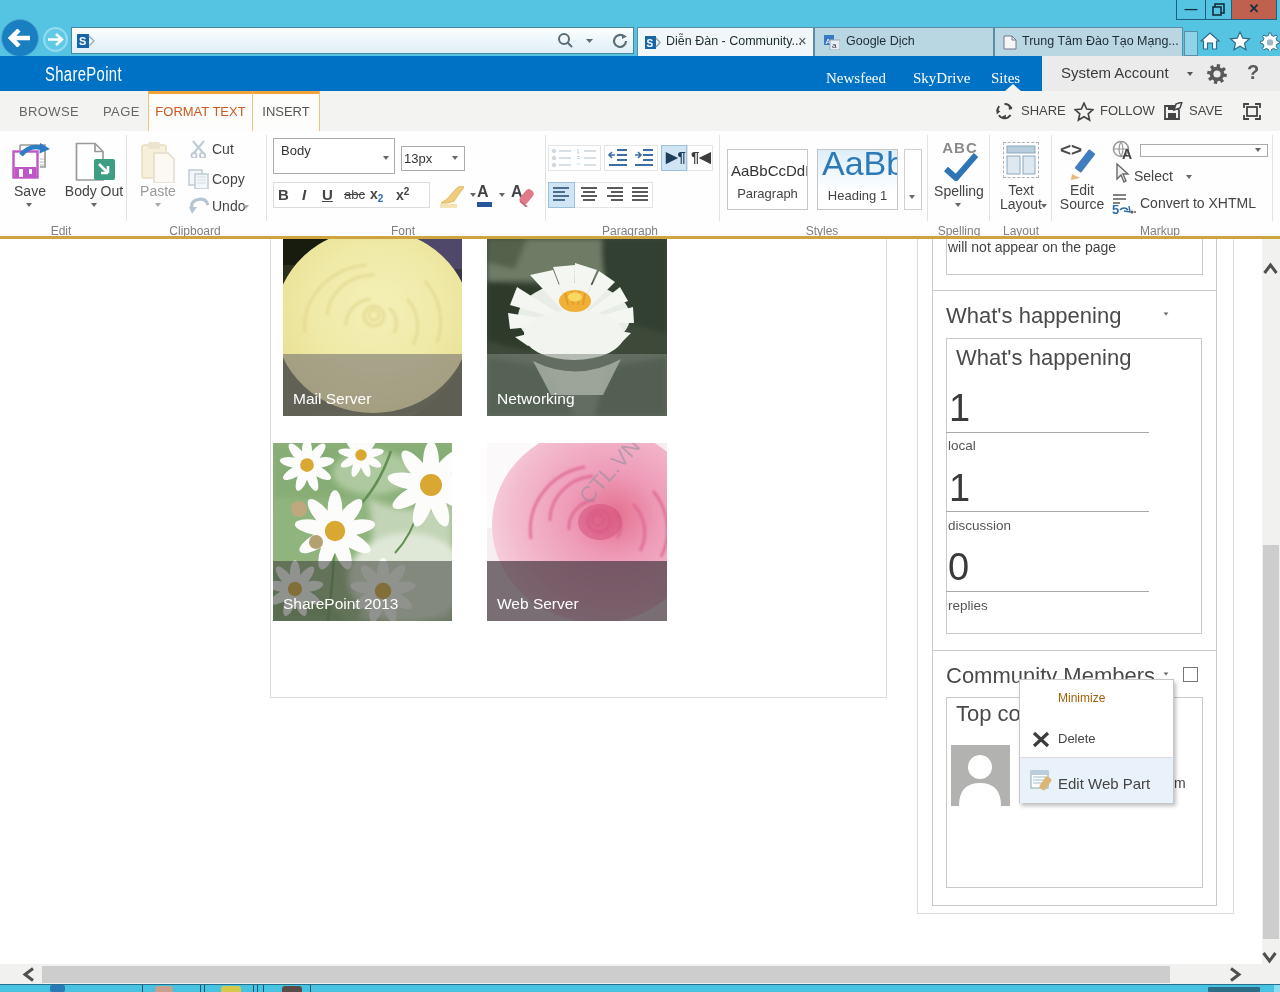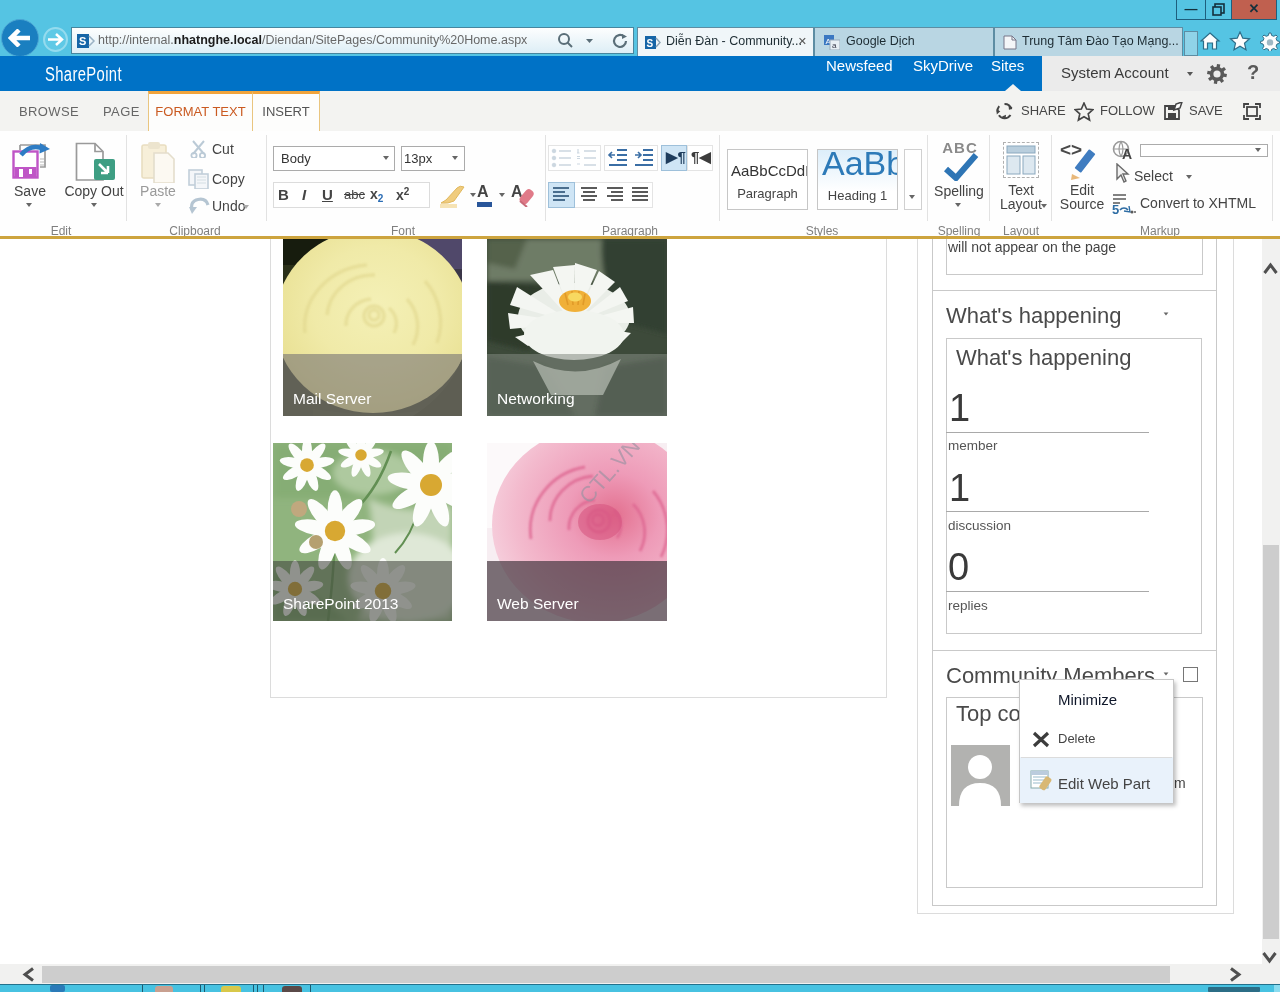--- a/index.html
+++ b/index.html
@@ -18,21 +18,21 @@
 #addrbar{left:71px;top:27px;width:563px;height:27px;background:linear-gradient(#fdfefe,#ddeef6);border:1px solid #46869f;font-size:12.5px;line-height:25px;white-space:nowrap;}
 #addrbar .url{position:absolute;left:26px;top:0;color:#686868;}
 #addrbar .url b{color:#1c1c1c;font-weight:bold;}
 .tab{top:27px;height:29px;border:1px solid #5d8da3;border-bottom:none;font-size:12.5px;color:#1d2c33;line-height:27px;white-space:nowrap;overflow:hidden;}
 #tab1{left:637px;width:177px;background:#f0f6f9;}
 #tab2{left:814px;width:180px;background:#b9d6e3;}
 #tab3{left:994px;width:189px;background:#b9d6e3;}
 
 #spbar{left:0;top:56px;width:1280px;height:35px;background:#0072c6;color:#fff;}
 #spbar .brand{position:absolute;left:45px;top:7px;font-size:20px;transform:scaleX(0.74);transform-origin:0 0;letter-spacing:0.5px;}
-#spbar .lnk{position:absolute;top:1px;font-size:15px;}
+#spbar .lnk{position:absolute;top:14px;font-size:15px;font-family:Liberation Serif, serif;}
 #sysarea{left:1042px;top:56px;width:238px;height:35px;background:#ebebeb;color:#444;}
 #sitesptr{left:1005px;top:84px;width:0;height:0;border-left:8px solid transparent;border-right:8px solid transparent;border-bottom:7px solid #f3f3f1;}
 
 #ribtabs{left:0;top:91px;width:1280px;height:40px;background:#f3f3f1;}
 .rtab{position:absolute;top:0;height:40px;font-size:13px;line-height:42px;color:#666;letter-spacing:0.4px;}
 #ftab{position:absolute;left:148px;top:0px;width:105px;height:40px;line-height:36px;white-space:nowrap;font-size:13px;background:#fdfdfc;border:1px solid #e9c57f;border-top:3px solid #f1a43c;border-bottom:none;color:#ca5a21;text-align:center;}
 #itab{position:absolute;left:253px;top:0px;width:67px;height:40px;line-height:36px;white-space:nowrap;font-size:13px;background:#fdfdfc;border:1px solid #e9c57f;border-left:none;border-top:3px solid #f1a43c;border-bottom:none;color:#555;text-align:center;}
 .ract{position:absolute;top:0;height:40px;font-size:13px;line-height:40px;color:#464646;}
 
 #ribbon{left:0;top:131px;width:1280px;height:105px;background:#fefefe;}
@@ -85,21 +85,20 @@
 <svg class="abs" style="left:47px;top:33px" width="17" height="13">
     <path d="M9 1 L15 6.5 L9 12 M1 6.5 L15 6.5" stroke="#fff" stroke-width="2.5" fill="none"></path>
   </svg>
 
 <div class="abs" id="addrbar">
  <svg class="abs" style="left:5px;top:5px" width="20" height="16">
       <rect x="0" y="1" width="12" height="14" fill="#1565a7"></rect>
       <text x="2" y="12" font-size="11" fill="#fff" font-family="Liberation Sans" font-weight="bold">S</text>
       <path d="M12 3 L17 8 L12 13" stroke="#9ab2c4" stroke-width="1.5" fill="none"></path>
     </svg>
- <span class="url">http://internal.<b>nhatnghe.local</b>/Diendan/SitePages/Community%20Home.aspx</span>
 </div>
 <svg class="abs" style="left:556px;top:33px" width="80" height="16">
  <circle cx="8" cy="6" r="5" stroke="#5a6e78" stroke-width="2" fill="none"></circle>
     <path d="M11.5 9.5 L16 14" stroke="#5a6e78" stroke-width="2"></path>
  <path d="M30 6 L37 6 L33.5 10 Z" fill="#5a6e78"></path>
  <path d="M70 8 a6 6 0 1 1-2-4.5" stroke="#5a6e78" stroke-width="2.2" fill="none"></path>
     <path d="M66 1 L71 3.5 L66 6 Z" fill="#5a6e78"></path>
 </svg>
 
 <div class="abs tab" id="tab1"><svg style="position:absolute;left:7px;top:7px" width="16" height="15">
@@ -195,21 +194,21 @@
       <path d="M28 0 L38 6 L27.5 10.5 Z" fill="#2e7cc4"></path>
 </svg>
 <div class="btxt" style="left:10px;top:52px;width:40px">Save</div>
 <div class="caret" style="left:26px;top:72px"></div>
 <svg class="abs" style="left:75px;top:11px" width="42" height="40">
  <path d="M1.5 1.5 L20 1.5 L28 9.5 L28 38 L1.5 38 Z" fill="#fff" stroke="#9a9a9a" stroke-width="1.7"></path>
       <path d="M20 1.5 L20 9.5 L28 9.5" fill="none" stroke="#9a9a9a" stroke-width="1.7"></path>
  <rect x="19" y="17" width="21" height="21" rx="2" fill="#3e9e83"></rect>
  <path d="M24 22 L33 31 M33 31 L33 24 M33 31 L26 31" stroke="#fff" stroke-width="2.6" fill="none"></path>
 </svg>
-<div class="btxt" style="left:58px;top:52px;width:72px">Copy Out</div>
+<div class="btxt" style="left:58px;top:52px;width:72px">Body Out</div>
 <div class="caret" style="left:91px;top:72px"></div>
 <div class="glabel" style="left:30px;width:62px">Edit</div>
 
 <svg class="abs" style="left:140px;top:10px" width="36" height="42" opacity="0.55">
  <rect x="2" y="4" width="24" height="33" rx="2" fill="#f3e3bc" stroke="#d8c48e" stroke-width="1.6"></rect>
  <rect x="8" y="1" width="12" height="7" rx="2" fill="#ded0a8"></rect>
  <path d="M14 12 L28 12 L34 18 L34 42 L14 42 Z" fill="#fbf6ea" stroke="#cfc4a4" stroke-width="1.6"></path>
 </svg>
 <div class="btxt gray" style="left:128px;top:52px;width:60px">Paste</div>
 <div class="caret gray2" style="left:155px;top:72px"></div>
@@ -226,21 +225,21 @@
     </svg>
 <div class="btxt" style="left:212px;top:40px;text-align:right">Copy</div>
 <svg class="abs" style="left:189px;top:66px" width="22" height="18" opacity="0.65">
       <path d="M3 13 Q1 4 9 2.5 Q17 1 19 8" stroke="#8fa8bc" stroke-width="3.2" fill="none"></path>
       <path d="M0 10 L8 10 L3 17 Z" fill="#8fa8bc"></path>
     </svg>
 <div class="btxt" style="left:212px;top:67px;text-align:left">Undo</div>
 <div class="caret gray2" style="left:243px;top:74px"></div>
 <div class="glabel" style="left:150px;width:90px">Clipboard</div>
 
-<div class="combo" style="left:273px;top:15px;width:122px;height:25px;line-height:23px"><span style="margin-left:7px">Body</span></div>
+<div class="combo" style="left:273px;top:7px;width:122px;height:36px;line-height:23px"><span style="margin-left:7px">Body</span></div>
 <div class="caret" style="left:383px;top:25px"></div>
 <div class="combo" style="left:401px;top:15px;width:64px;height:25px;line-height:23px"><span style="margin-left:2px">13px</span></div>
 <div class="caret" style="left:452px;top:25px"></div>
 <div class="abs" style="left:273px;top:51px;width:157px;height:26px;border:1px solid #dcdcdc;background:#fff"></div>
 <div class="btxt" style="left:278px;top:55px;font-weight:bold;font-size:15px">B</div>
 <div class="btxt" style="left:302px;top:55px;font-style:italic;font-weight:bold;font-size:15px">I</div>
 <div class="btxt" style="left:322px;top:55px;font-weight:bold;font-size:15px;text-decoration:underline">U</div>
 <div class="btxt" style="left:344px;top:56px;font-size:13px;text-decoration:line-through">abc</div>
 <div class="btxt" style="left:370px;top:55px;font-weight:bold;font-size:14px">x<span style="font-size:10px;color:#2a6cb4;vertical-align:-3px">2</span></div>
 <div class="btxt" style="left:396px;top:55px;font-weight:bold;font-size:14px">x<span style="font-size:10px;vertical-align:5px">2</span></div>
@@ -541,42 +540,42 @@
 
 <div class="abs" style="left:946px;top:-10px;width:257px;height:46px;border:1px solid #c9c9c9"></div>
 <div class="smalltxt" style="left:948px;top:0px;color:#444;font-size:14px">will not appear on the page</div>
 
 <div class="bigtitle" style="left:946px;top:64px">What's happening</div>
 <div class="caret" style="left:1163px;top:73px;transform:scale(0.8)"></div>
 <div class="abs" style="left:946px;top:99px;width:256px;height:296px;border:1px solid #c9c9c9"></div>
 <div class="bigtitle" style="left:956px;top:106px">What's happening</div>
 <div class="bignum" style="left:949px;top:148px">1</div>
 <div class="numline" style="top:193px"></div>
-<div class="smalltxt" style="left:948px;top:199px">member</div>
+<div class="smalltxt" style="left:948px;top:199px">local</div>
 <div class="bignum" style="left:949px;top:228px">1</div>
 <div class="numline" style="top:272px"></div>
 <div class="smalltxt" style="left:948px;top:279px">discussion</div>
 <div class="bignum" style="left:948px;top:307px">0</div>
 <div class="numline" style="top:352px"></div>
 <div class="smalltxt" style="left:948px;top:359px">replies</div>
 
 <div class="bigtitle" style="left:946px;top:424px">Community Members</div>
 <div class="caret" style="left:1163px;top:433px;transform:scale(0.8)"></div>
 <div class="abs" style="left:1183px;top:428px;width:15px;height:15px;border:1.5px solid #767676;background:#fff"></div>
 <div class="abs" style="left:946px;top:458px;width:257px;height:191px;border:1px solid #c9c9c9"></div>
 <div class="bigtitle" style="left:956px;top:462px">Top contributors</div>
 <div class="abs" style="left:951px;top:506px;width:59px;height:61px;background:#b2b2b0"></div>
 <svg class="abs" style="left:951px;top:506px" width="59" height="61">
       <circle cx="29" cy="22" r="12" fill="#fff"></circle>
       <path d="M8 61 Q8 38 29 38 Q50 38 50 61 Z" fill="#fff"></path>
     </svg>
 <div class="smalltxt" style="left:1174px;top:536px;font-size:14px;color:#444">m</div>
 
 <div class="abs" style="left:1019px;top:440px;width:155px;height:124px;background:#fff;border:1px solid #c6c6c6;box-shadow:2px 3px 4px rgba(0,0,0,0.25)">
- <div style="position:absolute;left:38px;top:11px;font-size:15px;color:#0f172a">Minimize</div>
+ <div style="position:absolute;left:38px;top:11px;font-size:12px;color:#a16207">Minimize</div>
  <svg style="position:absolute;left:12px;top:51px" width="18" height="17">
         <path d="M2 2 L16 15 M16 2 L2 15" stroke="#3c3c3c" stroke-width="3.2"></path>
       </svg>
  <div style="position:absolute;left:38px;top:51px;font-size:13px;color:#444">Delete</div>
  <div style="position:absolute;left:0px;top:77px;width:153px;height:46px;background:#e9f2fb"></div>
  <div style="position:absolute;left:1px;top:77px;width:151px;height:1px;background:#dcdcdc"></div>
  <svg style="position:absolute;left:10px;top:90px" width="24" height="22">
         <rect x="1" y="1" width="17" height="17" fill="#fff" stroke="#8aa"></rect>
         <path d="M3 4 H16 M3 7 H16 M3 10 H16 M3 13 H16" stroke="#9bc" stroke-width="1.2"></path>
         <rect x="1" y="1" width="17" height="4" fill="#bcd"></rect>

